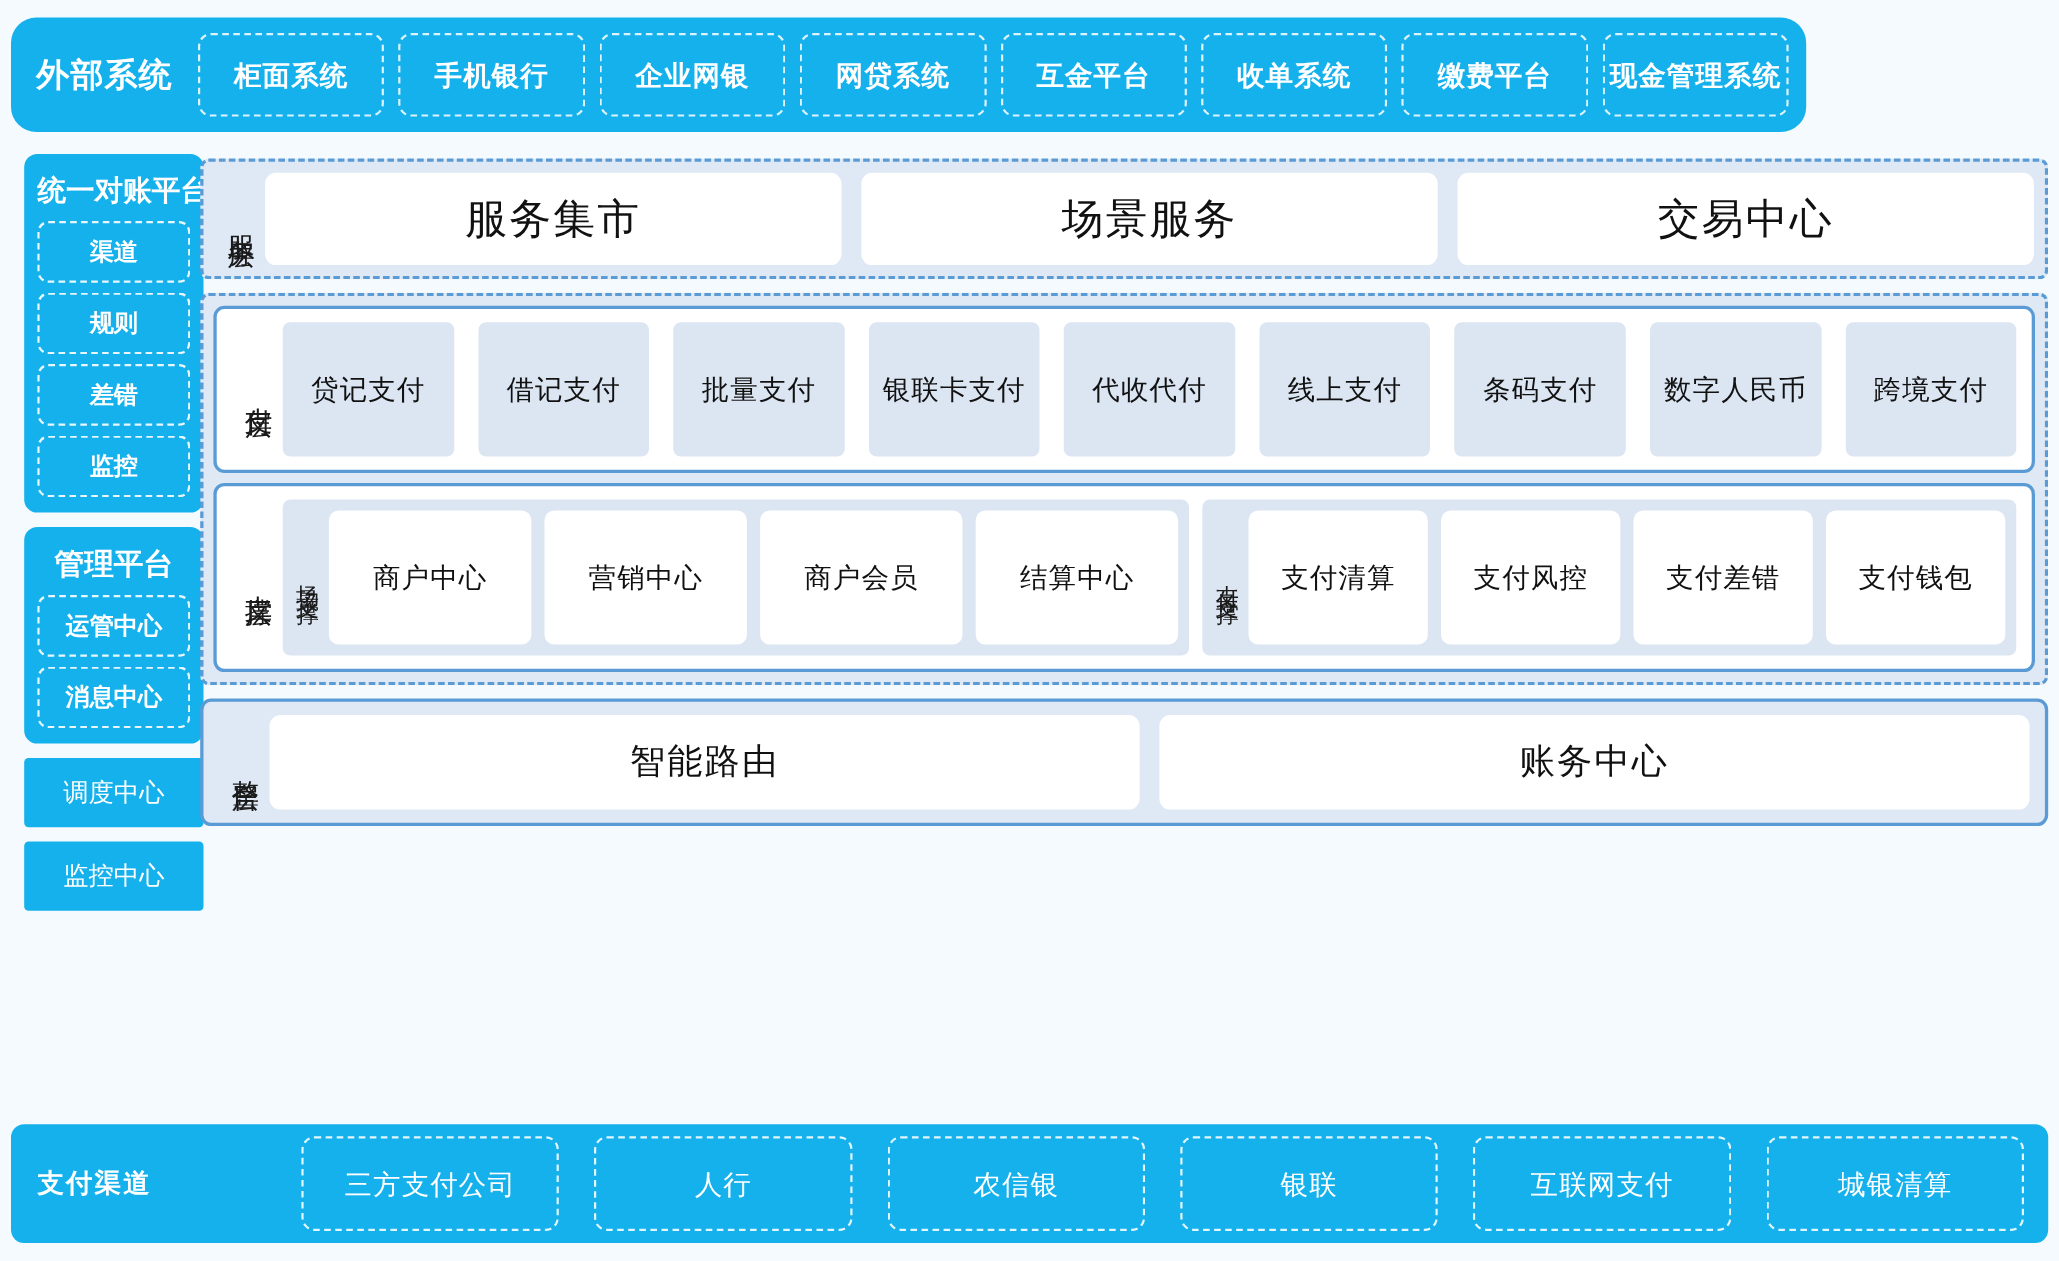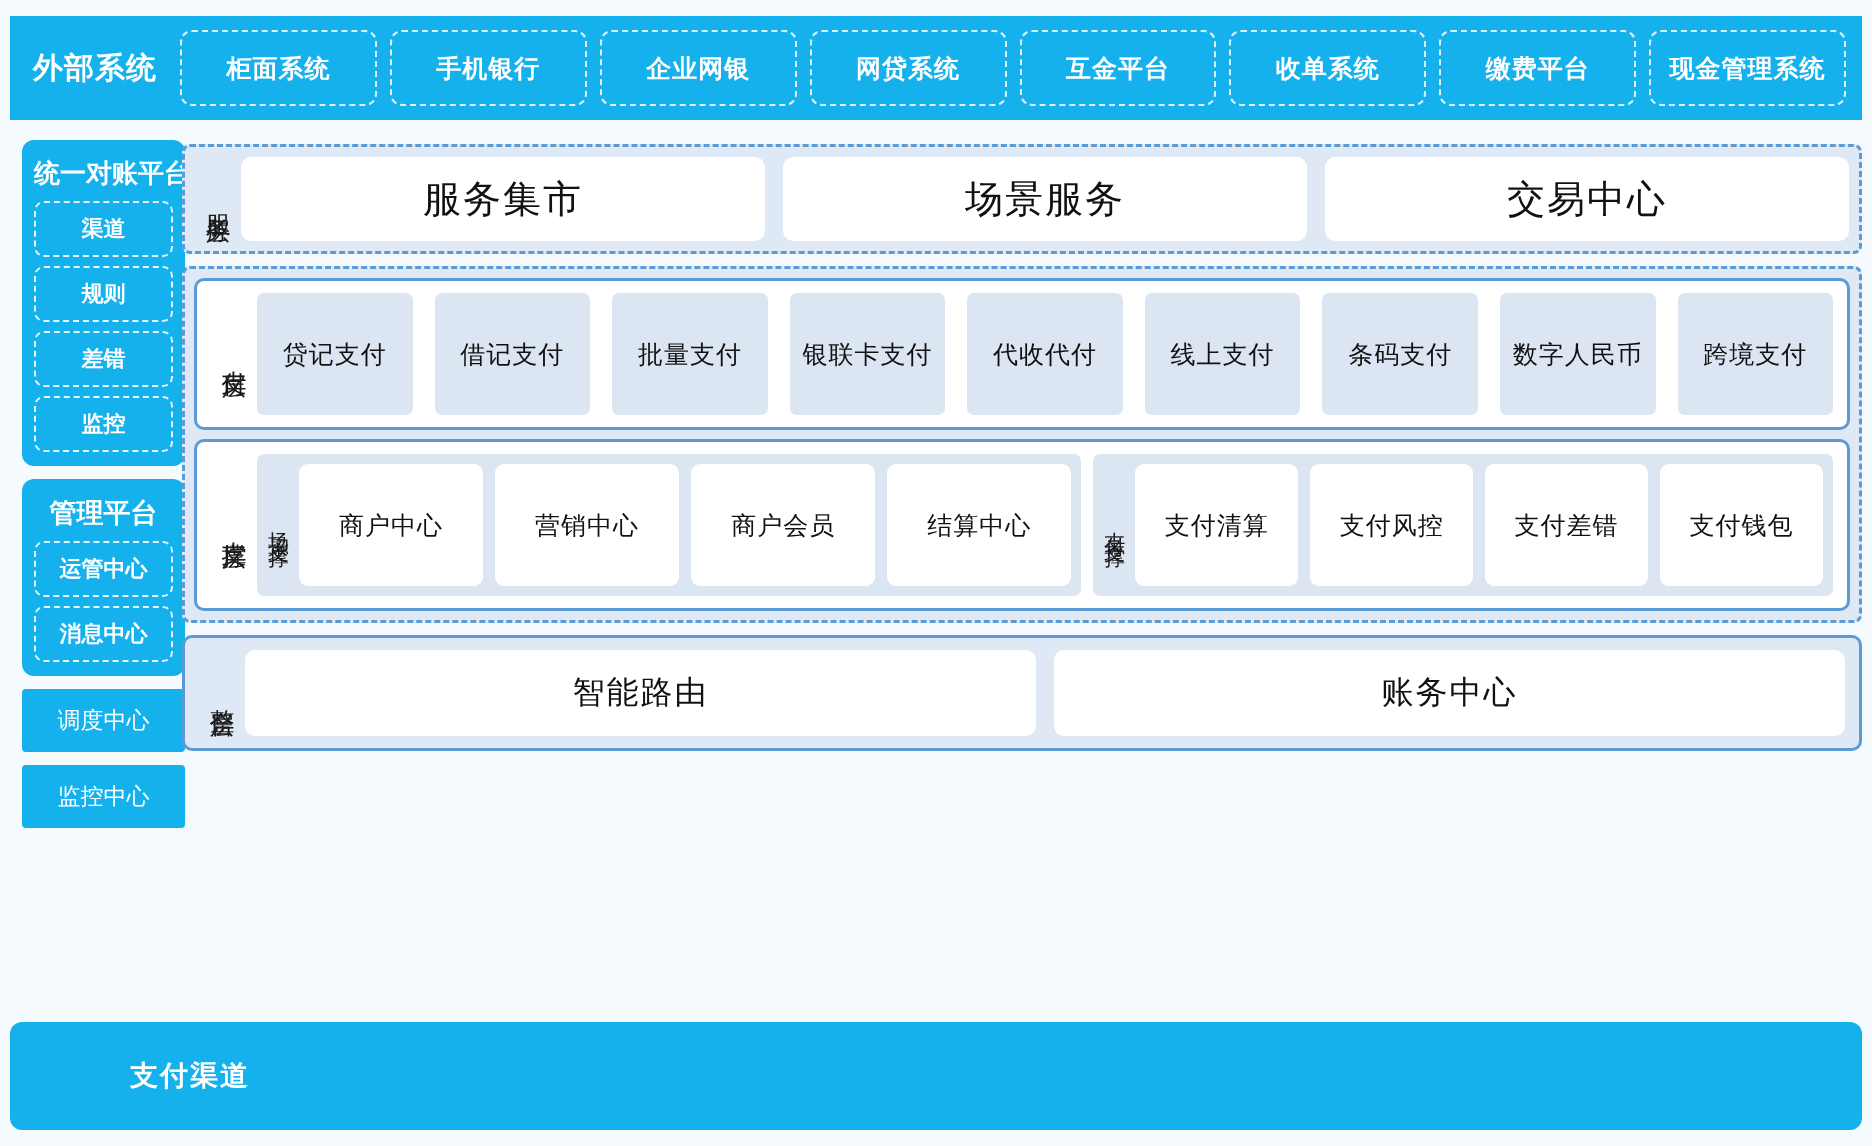--- a/index.html
+++ b/index.html
@@ -20,24 +20,24 @@
     height: 1146px;
     box-sizing: border-box;
     background: #f4fafd;
   }
 
   
   .external-bar {
     position: absolute;
     left: 10px;
     top: 16px;
-    width: 1852px;
+    width: 1632px;
     height: 104px;
     background: #14b1ec;
-    border-radius: 0;
+    border-radius: 23px;
     display: flex;
     align-items: center;
     box-sizing: border-box;
     padding: 0 10px 0 0;
   }
   .external-title {
     width: 170px;
     flex: 0 0 170px;
     text-align: center;
     color: #ffffff;
@@ -258,25 +258,26 @@
     width: 1852px;
     height: 108px;
     background: #14b1ec;
     border-radius: 12px;
     display: flex;
     align-items: center;
     box-sizing: border-box;
   }
   .channel-title {
     flex: 0 0 240px;
-    text-align: right;
-    color: #ffffff;
-    font-size: 28px;
+    text-align: left;
+    color: #ffffff;
+    font-size: 24px;
     font-weight: bold;
     letter-spacing: 2px;
+    margin-left: 24px;
   }
   .channel-items {
     flex: 1;
     display: flex;
     gap: 32px;
     height: 86px;
     padding-right: 22px;
   }
   .channel-item {
     flex: 1;
@@ -400,15 +401,23 @@
           <div class="integ-card">智能路由</div>
           <div class="integ-card">账务中心</div>
         </div>
       </div>
     </div>
 
   </div>
 
   <div class="channel-bar">
     <div class="channel-title">支付渠道</div>
+    <div class="channel-items">
+      <div class="channel-item">三方支付公司</div>
+      <div class="channel-item">人行</div>
+      <div class="channel-item">农信银</div>
+      <div class="channel-item">银联</div>
+      <div class="channel-item">互联网支付</div>
+      <div class="channel-item">城银清算</div>
+    </div>
   </div>
 
 </div>
 
 </body></html>

